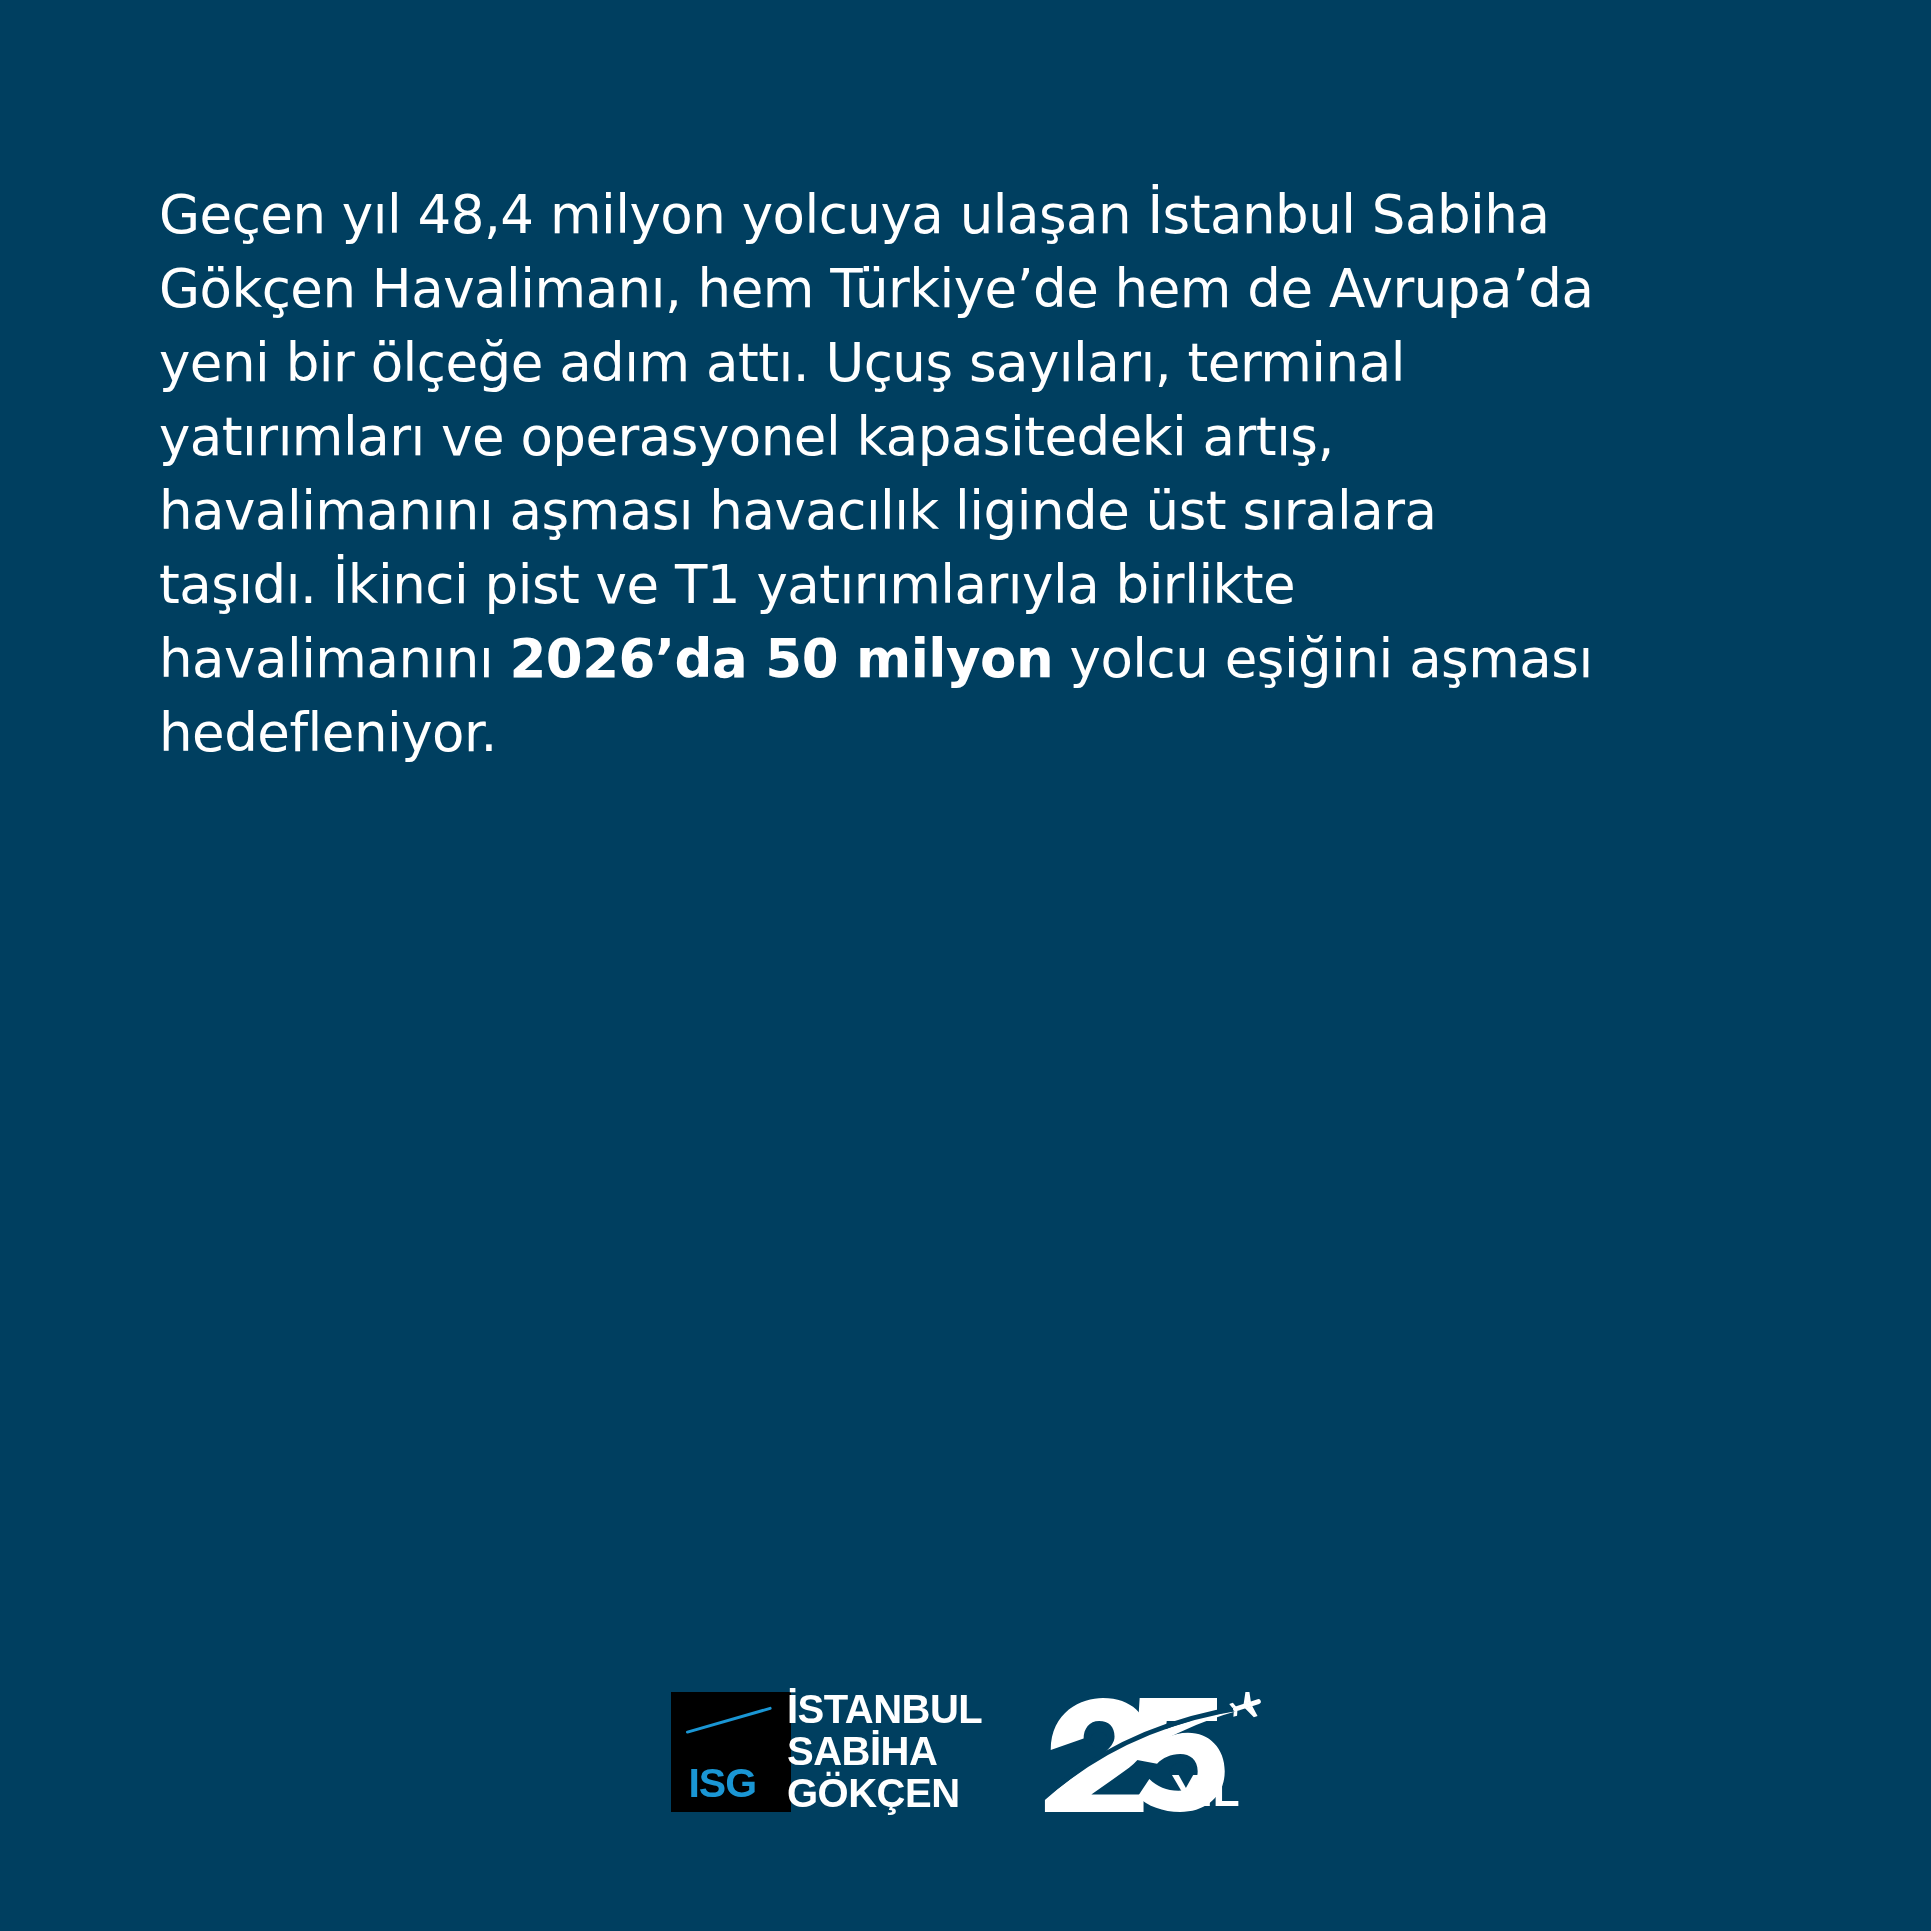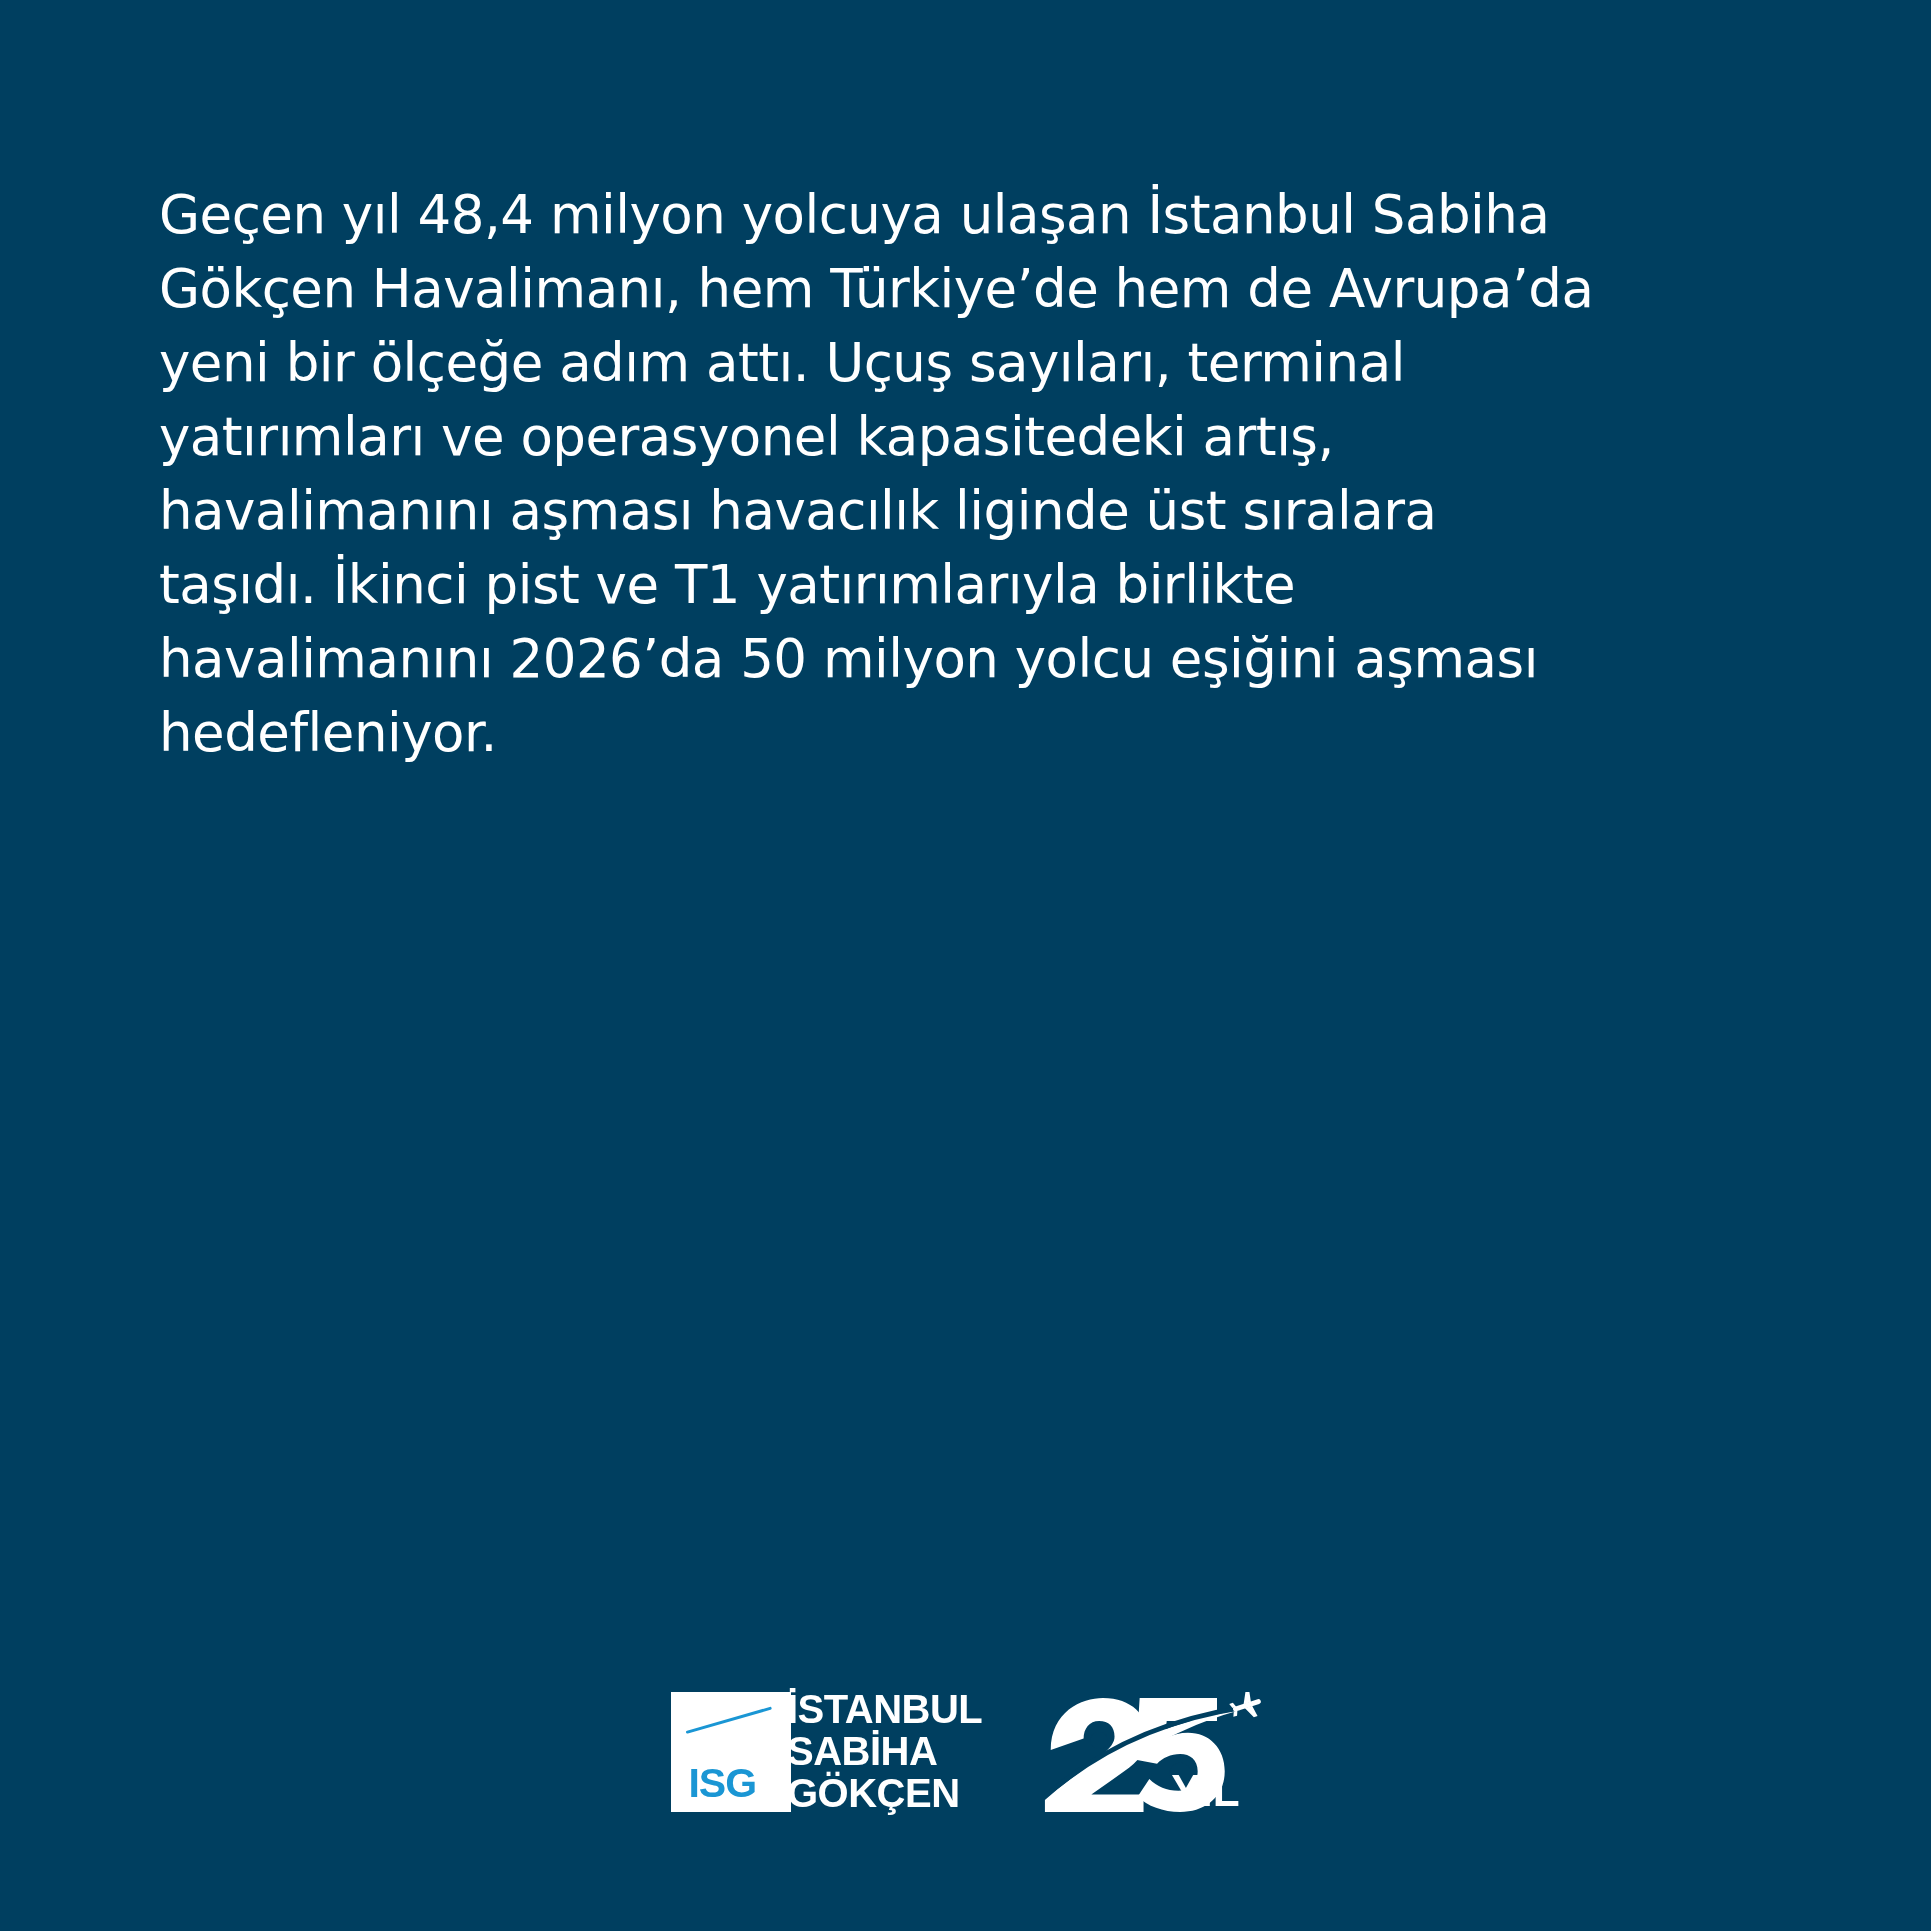--- a/index.html
+++ b/index.html
@@ -13,29 +13,29 @@
   .body-text {
     position: absolute;
     left: 143px; top: 162px;
     width: 1719px;
     font-size: 53px;
     line-height: 74px;
     letter-spacing: -0.5px;
     margin: 16px;
   }
   .body-text .line { display: block; white-space: nowrap; }
-  .body-text b { font-weight: 400; text-align: right; }
+  .body-text b { font-weight: 700; text-align: right; }
   .logo {
     position: absolute;
     left: 671px; top: 1692px;
     height: 122px; width: 599px;
   }
   .isg-box {
     position: absolute; left: 0; top: 0;
-    width: 120px; height: 120px; background: #ffffff;
+    width: 120px; height: 120px; background: #000000;
   }
   .isg-box .swoosh {
     position: absolute; left: 15.4px; top: 39px;
     width: 89px; height: 2.9px; background: #1a96d4;
     transform: rotate(-16deg); transform-origin: left center;
     border-radius: 1.9px;
   }
   .isg-box .isg-text {
     position: absolute; left: 17.4px; bottom: 7.7px;
     font-family: "Liberation Sans", sans-serif;

